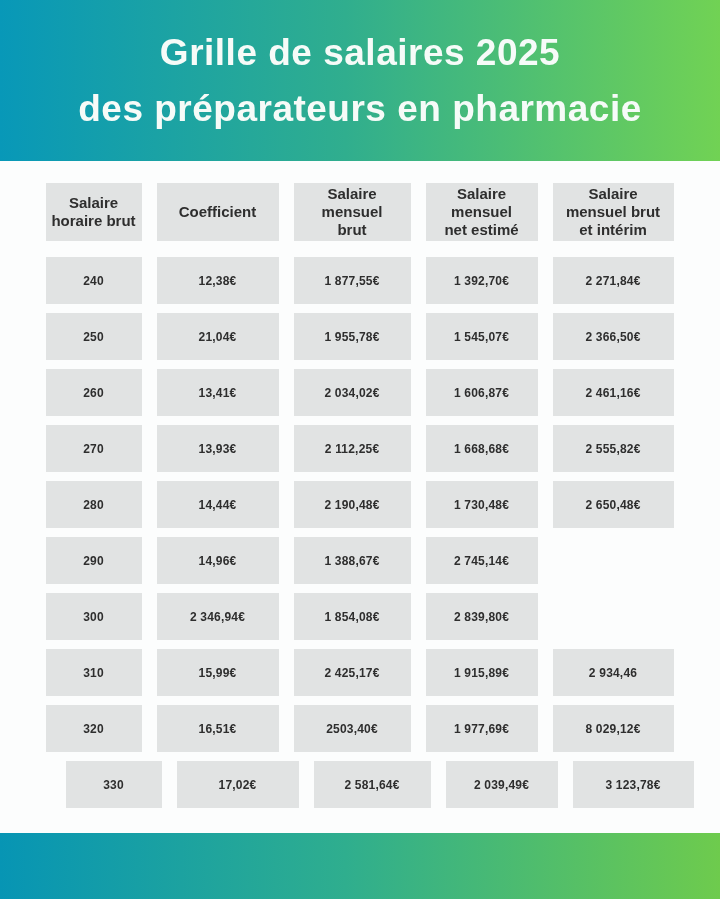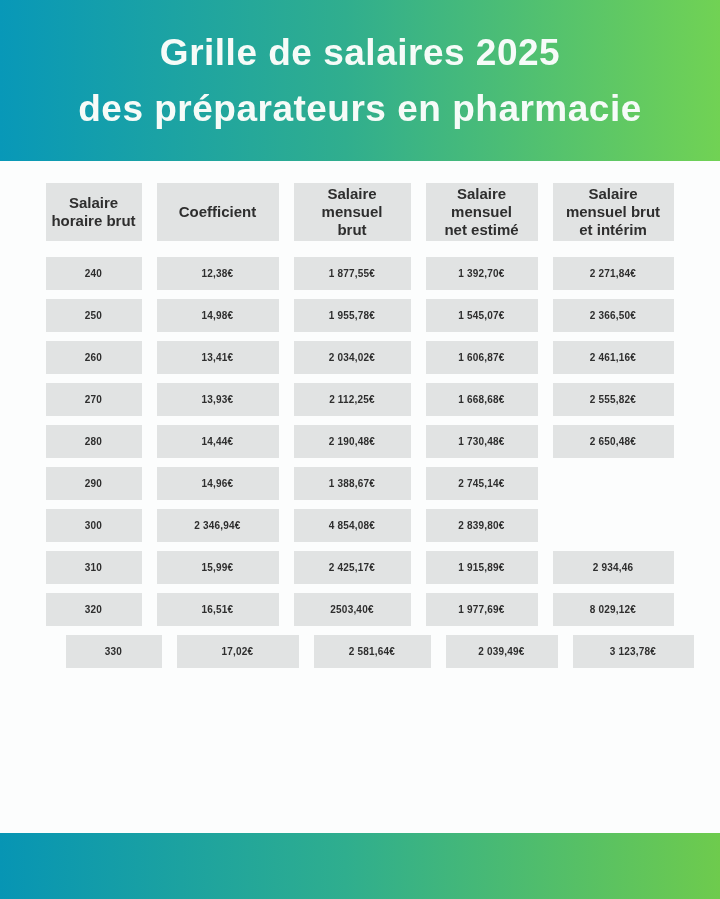--- a/index.html
+++ b/index.html
@@ -53,22 +53,22 @@
     font-size: 15px;
     font-weight: 600;
     line-height: 18px;
   }
   .hcell span { display: inline-block; }
   .hcell.c1 span { max-width: 110px; }
   .hcell.c2 span { max-width: 80px; }
   .hcell.c3 span { max-width: 84px; }
   .hcell.c4 span { max-width: 104px; }
   .vcell {
-    height: 33px;
-    font-size: 10px;
+    height: 47px;
+    font-size: 12px;
     font-weight: 600;
     letter-spacing: 0.2px;
   }
   .bottom-bar {
     position: absolute;
     left: 0;
     bottom: 0;
     width: 720px;
     height: 66px;
     background: linear-gradient(90deg, #0795b4 0%, #2fae8e 48%, #6ecb4d 100%);
@@ -103,21 +103,21 @@
   <div>
       <div class="trow body-row">
         <div class="cell vcell c0">240</div>
         <div class="cell vcell c1">12,38€</div>
         <div class="cell vcell c2">1 877,55€</div>
         <div class="cell vcell c3">1 392,70€</div>
         <div class="cell vcell c4">2 271,84€</div>
       </div>
       <div class="trow body-row">
         <div class="cell vcell c0">250</div>
-        <div class="cell vcell c1">14,98€</div>
+        <div class="cell vcell c1">21,04€</div>
         <div class="cell vcell c2">1 955,78€</div>
         <div class="cell vcell c3">1 545,07€</div>
         <div class="cell vcell c4">2 366,50€</div>
       </div>
       <div class="trow body-row">
         <div class="cell vcell c0">260</div>
         <div class="cell vcell c1">13,41€</div>
         <div class="cell vcell c2">2 034,02€</div>
         <div class="cell vcell c3">1 606,87€</div>
         <div class="cell vcell c4">2 461,16€</div>
@@ -138,21 +138,21 @@
       </div>
       <div class="trow body-row">
         <div class="cell vcell c0">290</div>
         <div class="cell vcell c1">14,96€</div>
         <div class="cell vcell c3">1 388,67€</div>
         <div class="cell vcell c4">2 745,14€</div>
       </div>
       <div class="trow body-row">
         <div class="cell vcell c0">300</div>
         <div class="cell vcell c2">2 346,94€</div>
-        <div class="cell vcell c3">4 854,08€</div>
+        <div class="cell vcell c3">1 854,08€</div>
         <div class="cell vcell c4">2 839,80€</div>
       </div>
       <div class="trow body-row">
         <div class="cell vcell c0">310</div>
         <div class="cell vcell c1">15,99€</div>
         <div class="cell vcell c2">2 425,17€</div>
         <div class="cell vcell c3">1 915,89€</div>
         <div class="cell vcell c4">2 934,46</div>
       </div>
       <div class="trow body-row">

